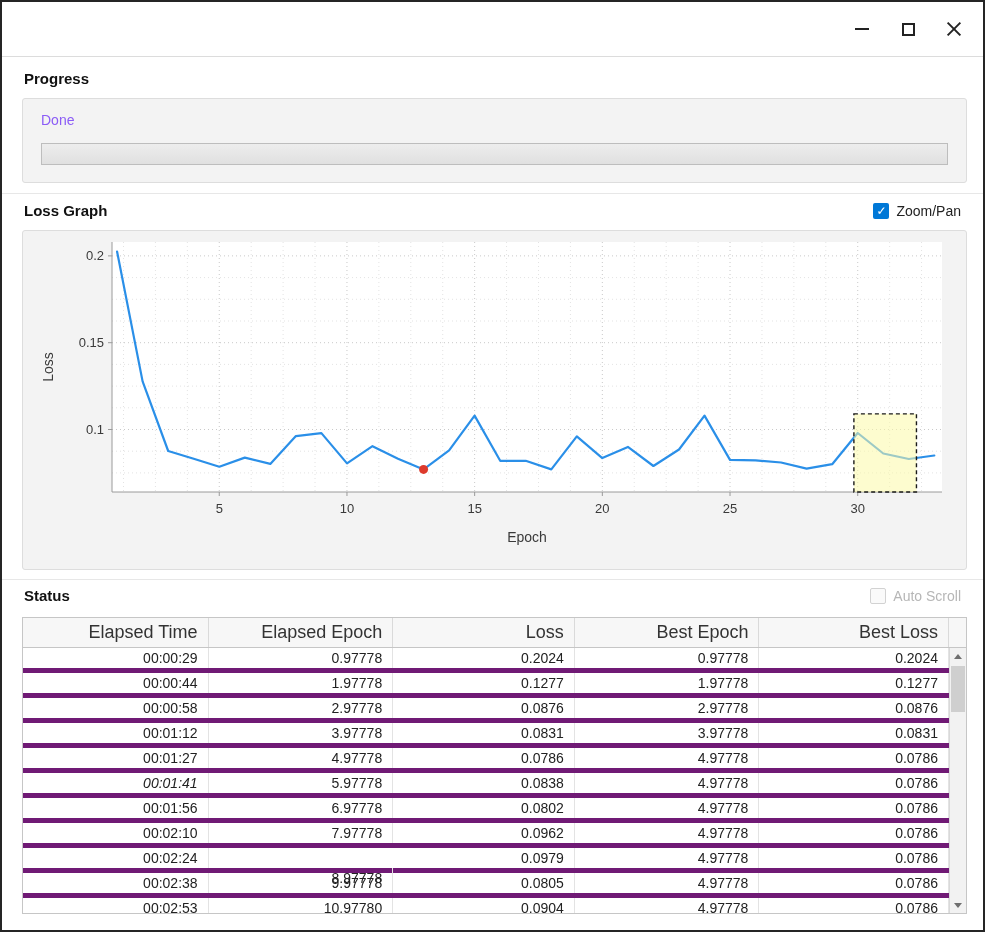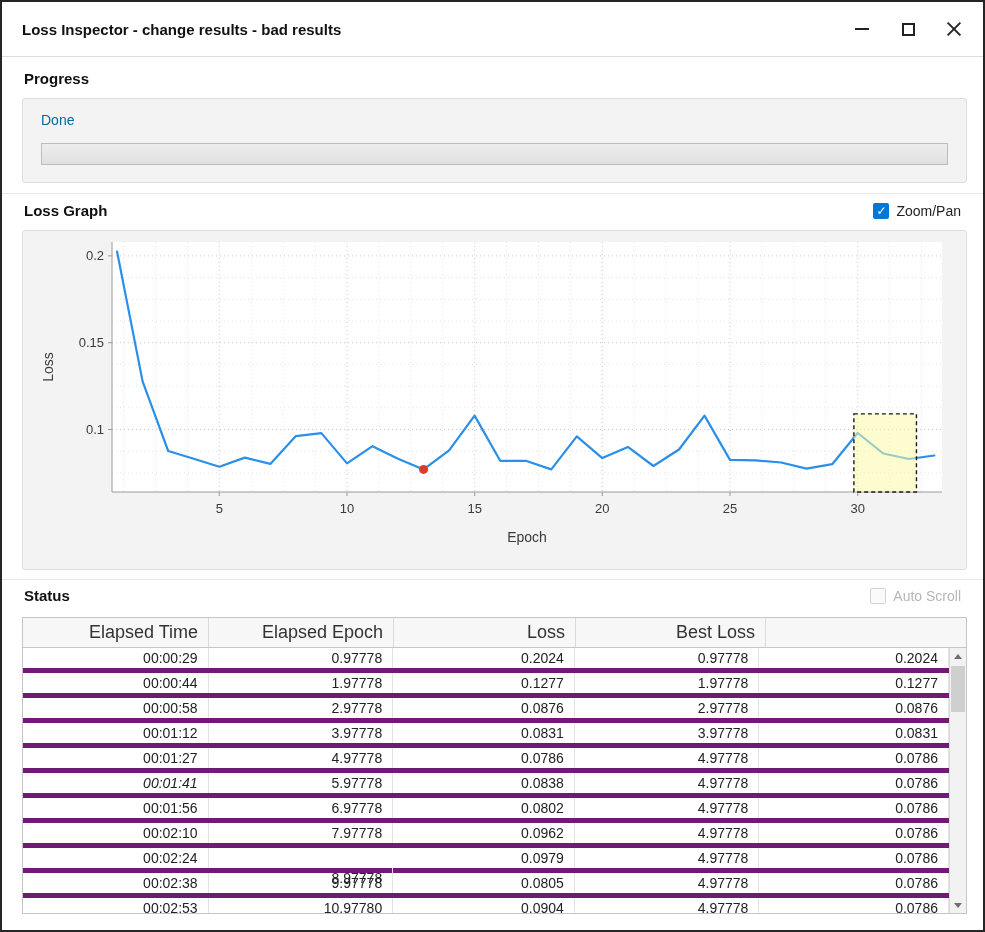--- a/index.html
+++ b/index.html
@@ -18,21 +18,21 @@
   .glyph-close::before{transform:rotate(45deg);}
   .glyph-close::after{transform:rotate(-45deg);}
 
   
   .section-heading{position:absolute;font-size:15px;font-weight:700;color:#111;}
   .divider{position:absolute;left:0;right:0;height:1px;background:#e7e7e7;}
 
   .groupbox{position:absolute;background:#f3f3f3;border:1px solid #ddd;border-radius:3px;box-sizing:border-box;}
 
   
-  .done-label{position:absolute;left:18px;top:13px;font-size:14px;color:#0369a1;}
+  .done-label{position:absolute;left:18px;top:13px;font-size:14px;color:#8b5cf6;}
   .progress-track{position:absolute;left:18px;right:18px;top:44px;height:22px;box-sizing:border-box;border:1px solid #bdbdbd;background:linear-gradient(#ededed,#e0e0e0);}
 
   
   .check-row{position:absolute;display:flex;align-items:center;gap:7px;}
   .checkbox{width:16px;height:16px;border-radius:2px;box-sizing:border-box;flex:0 0 auto;}
   .checkbox.checked{background:#0078d7;color:#fff;display:flex;align-items:center;justify-content:center;font-size:12px;line-height:1;}
   .checkbox.unchecked{background:#fafafa;border:1px solid #c6c6c6;}
   .check-label{font-size:14px;color:#222;}
   .check-row.disabled .check-label{color:#b6b6b6;}
   .check-row.disabled .checkbox{border-color:#d2d2d2;}
@@ -58,21 +58,20 @@
   .tri-up{width:0;height:0;border-left:4px solid transparent;border-right:4px solid transparent;border-bottom:5px solid #6f6f6f;}
   .tri-down{width:0;height:0;border-left:4px solid transparent;border-right:4px solid transparent;border-top:5px solid #6f6f6f;}
   .sb-thumb{position:absolute;left:1px;right:1px;top:18px;height:46px;background:#cfcfcf;cursor:pointer;}
 </style>
 </head>
 <body>
 
 <div class="window">
 
   <div class="titlebar">
-    <div class="title">Loss Inspector - change results - bad results</div>
     <div class="win-controls">
       <div class="win-btn">
           <span class="glyph-min"></span>
         </div>
       <div class="win-btn">
           <span class="glyph-max"></span>
         </div>
       <div class="win-btn">
           <span class="glyph-close"></span>
         </div>
@@ -169,20 +168,21 @@
   <div class="check-row disabled" style="right:22px;top:586px;padding-left:8px;">
     <span class="checkbox unchecked"></span>
     <span class="check-label">Auto Scroll</span>
   </div>
 
   <div class="table-wrap">
     <div class="thead">
         <div class="th" style="width: 186px;">Elapsed Time</div>
         <div class="th" style="width: 185px;">Elapsed Epoch</div>
         <div class="th" style="width: 182px;">Loss</div>
+        <div class="th" style="width: 185px;">Best Epoch</div>
         <div class="th" style="width: 190px;">Best Loss</div>
         <div class="th filler" style="width: 17px;"></div>
       </div>
     <div class="tbody">
         <div class="tr">
           <div class="td" style="width: 186px;">00:00:29</div>
           <div class="td" style="width: 185px;">0.97778</div>
           <div class="td" style="width: 182px;">0.2024</div>
           <div class="td" style="width: 185px;">0.97778</div>
           <div class="td" style="width: 190px;">0.2024</div>

